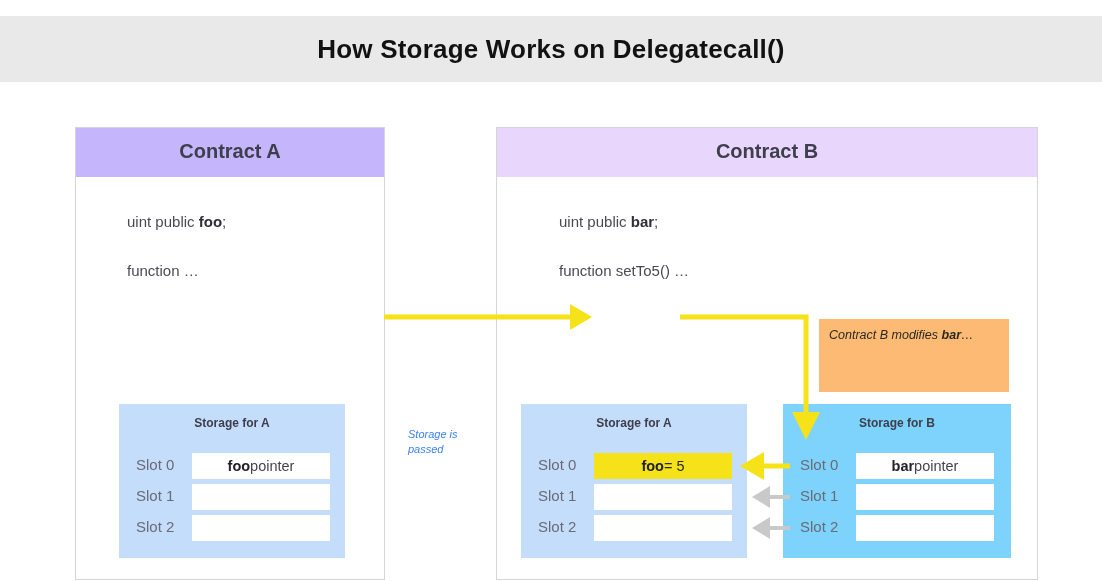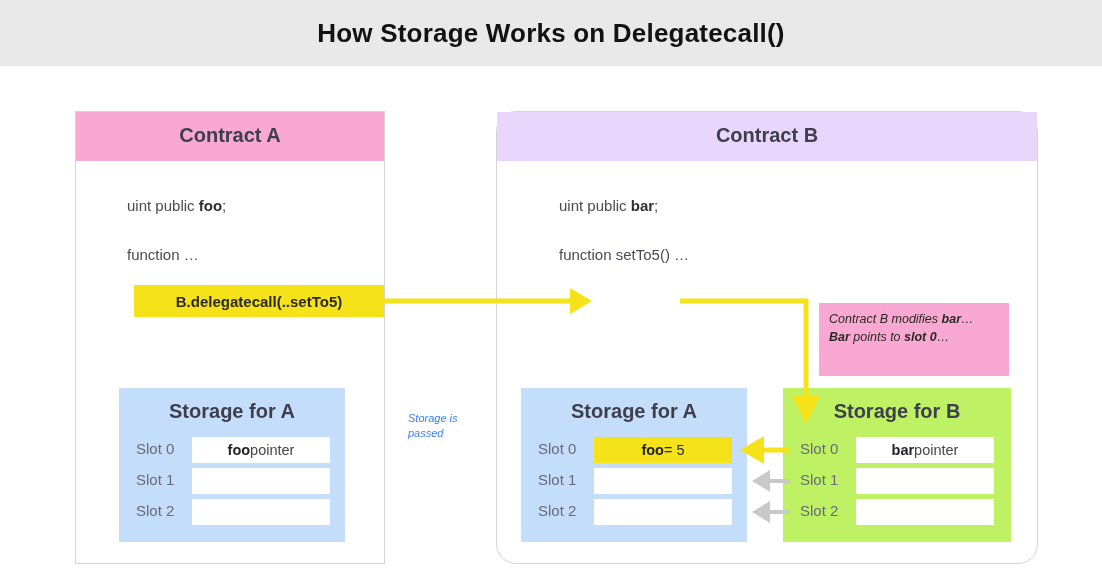--- a/index.html
+++ b/index.html
@@ -1,40 +1,40 @@
 <!DOCTYPE html>
 <html><head>
 <meta charset="utf-8">
 <style>
   html,body{margin:0;padding:0;}
   body{
     width:1102px;height:581px;background:#ffffff;
     font-family:"Liberation Sans","DejaVu Sans",sans-serif;
     color:#3b3b45;overflow:hidden;position:relative;
   }
-  .stage{position:absolute;left:0;top:0;width:1102px;height:466px;}
+  .stage{position:absolute;left:0;top:16px;width:1102px;height:466px;}
 
   
   .title-band{
     position:absolute;left:0;top:0;width:1102px;height:66px;
     background:#e9e9e9;
   }
   .title-text{
     position:absolute;left:0;top:18px;width:1102px;
     text-align:center;font-size:26px;font-weight:bold;
     letter-spacing:.2px;color:#121212;
   }
 
   
   .panel{position:absolute;background:#ffffff;border:1px solid #d5d5d5;box-sizing:border-box;}
   .panel-a{left:75px;top:111px;width:310px;height:453px;}
-  .panel-b{left:496px;top:111px;width:542px;height:453px;border-radius:20px;}
+  .panel-b{left:496px;top:111px;width:542px;height:453px;}
 
   .panel-head{position:absolute;left:0;top:0;width:100%;height:49px;box-sizing:border-box;}
-  .panel-a .panel-head{background:#f9a8d4;}
+  .panel-a .panel-head{background:#c4b5fd;}
   .panel-b .panel-head{background:#e9d6fd;}
   .panel-head-text{
     position:absolute;left:0;top:12px;width:100%;text-align:center;
     font-size:20px;font-weight:bold;color:#3e3e4c;
   }
 
   .code-line{position:absolute;font-size:15px;color:#4a4a55;white-space:nowrap;}
   .code-line b{font-weight:bold;color:#2f2f3a;}
 
   
@@ -42,36 +42,36 @@
     position:absolute;background:#f5e218;color:#2a2a22;
     font-size:15px;font-weight:bold;display:flex;
     align-items:center;justify-content:center;box-sizing:border-box;
   }
   .chip-delegate{left:134px;top:285px;width:250px;height:32px;}
   .chip-bar{left:592px;top:285px;width:88px;height:32px;justify-content:flex-start;padding-left:12px;}
 
   
   .note-box{
     position:absolute;left:819px;top:303px;width:190px;height:73px;
-    background:#f9a8d4;box-sizing:border-box;padding:8px 0 0 10px;
+    background:#fdba74;box-sizing:border-box;padding:8px 0 0 10px;
   }
   .note-line{font-size:12.5px;font-style:italic;color:#2a2a22;line-height:1.42;white-space:nowrap;}
   .note-line b{font-weight:bold;font-style:italic;}
 
   
   .storage{position:absolute;box-sizing:border-box;}
   .storage.blue{background:#c4ddfb;}
-  .storage.purple{background:#bef264;text-decoration:underline;}
+  .storage.purple{background:#7dd3fc;text-decoration:underline;}
   .st-a-left{left:119px;top:388px;width:226px;height:154px;}
   .st-a-mid {left:521px;top:388px;width:226px;height:154px;}
   .st-b     {left:783px;top:388px;width:228px;height:154px;}
 
   .st-title{
     position:absolute;left:0;top:12px;width:100%;text-align:center;
-    font-size:20px;font-weight:bold;color:#3e3e4c;
+    font-size:12px;font-weight:bold;color:#3e3e4c;
   }
   .st-row{position:absolute;left:0;width:100%;height:26px;}
   .st-row.r0{top:49px;}
   .st-row.r1{top:80px;}
   .st-row.r2{top:111px;border-radius:7px;}
   .st-label{
     position:absolute;left:17px;top:3px;font-size:15px;color:#6a6a78;
   }
   .st-cell{
     position:absolute;left:73px;top:0;width:138px;height:26px;
@@ -103,21 +103,20 @@
   <div class="panel panel-a">
     <div class="panel-head">
       <div class="panel-head-text">Contract A</div>
     </div>
     <div class="code-line" style="left:51px;top:85px;text-align:center;">
       <span>uint public </span><b>foo</b><span>;</span>
     </div>
     <div class="code-line" style="left:51px;top:134px;">function …</div>
   </div>
 
-  <div class="chip chip-delegate">B.delegatecall(..setTo5)</div>
 
   <div class="storage blue st-a-left">
     <div class="st-title">Storage for A</div>
     <div class="st-row r0">
       <div class="st-label">Slot 0</div>
       <div class="st-cell">
         <b>foo</b>
           <span> pointer</span>
       </div>
     </div>
@@ -144,23 +143,20 @@
     <div class="code-line" style="left:62px;top:85px;">
       <span>uint public </span><b>bar</b><span>;</span>
     </div>
     <div class="code-line" style="left:62px;top:134px;">function setTo5() …</div>
   </div>
 
 
   <div class="note-box">
     <div class="note-line">
       <span>Contract B modifies </span><b>bar</b><span>…</span>
-    </div>
-    <div class="note-line">
-      <b>Bar</b><span> points to </span><b>slot 0</b><span>…</span>
     </div>
   </div>
 
   <div class="storage blue st-a-mid">
     <div class="st-title">Storage for A</div>
     <div class="st-row r0">
       <div class="st-label">Slot 0</div>
       <div class="st-cell hl">
         <b>foo</b>
           <span> = 5</span>

